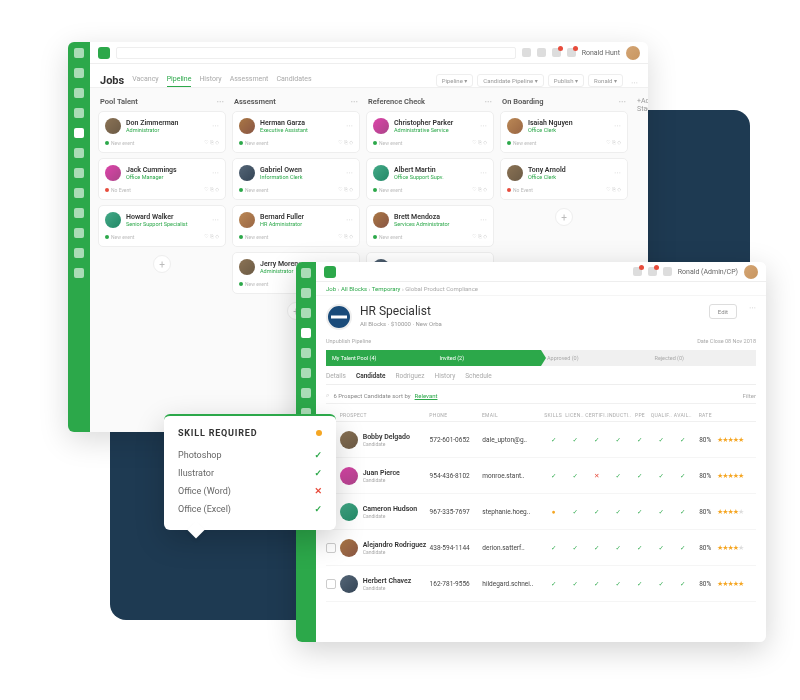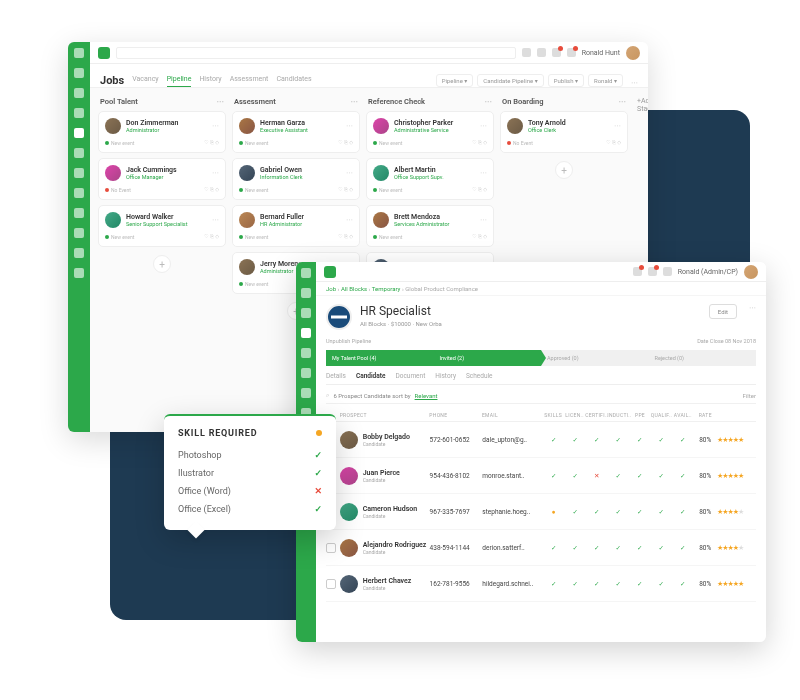--- a/index.html
+++ b/index.html
@@ -323,20 +323,34 @@
         </div>
         <div class="addbtn">+</div>
       </div>
       <div class="col">
         <div class="col-h">
           <span>On Boarding</span>
           <span style="color:#ccc">⋯</span>
         </div>
         <div class="card">
           <div class="card-top">
+            <div class="av av6"></div>
+            <div>
+              <div class="cname">Isaiah Nguyen</div>
+              <div class="crole">Office Clerk</div>
+            </div>
+            <span style="margin-left:auto;color:#ccc">⋯</span>
+          </div>
+          <div class="cfoot">
+            <span><span class="dot-g"></span>New event</span>
+            <span style="color:#ccc">♡ ⎘ ◇</span>
+          </div>
+        </div>
+        <div class="card">
+          <div class="card-top">
             <div class="av av1"></div>
             <div>
               <div class="cname">Tony Arnold</div>
               <div class="crole">Office Clerk</div>
             </div>
             <span style="margin-left:auto;color:#ccc">⋯</span>
           </div>
           <div class="cfoot">
             <span><span class="dot-r"></span>No Event</span>
             <span style="color:#ccc">♡ ⎘ ◇</span>
@@ -385,21 +399,21 @@
   </div>
   <div class="pipeline" id="psteps">
       <div class="pstep on">My Talent Pool (4)</div>
       <div class="pstep on">Invited (2)</div>
       <div class="pstep">Approved (0)</div>
       <div class="pstep">Rejected (0)</div>
     </div>
   <div class="tabs2" id="tabs2">
       <span>Details</span>
       <span class="on">Candidate</span>
-      <span>Document</span>
+      <span>Rodriguez</span>
       <span>History</span>
       <span>Schedule</span>
     </div>
   <div class="searchrow">
     <span style="color:#bbb">⌕</span>
     <span>6 Prospect Candidate sort by</span>
     <span class="rel">Relevant</span>
     <span class="filter">Filter</span>
   </div>
   <div class="thead" id="thead">

